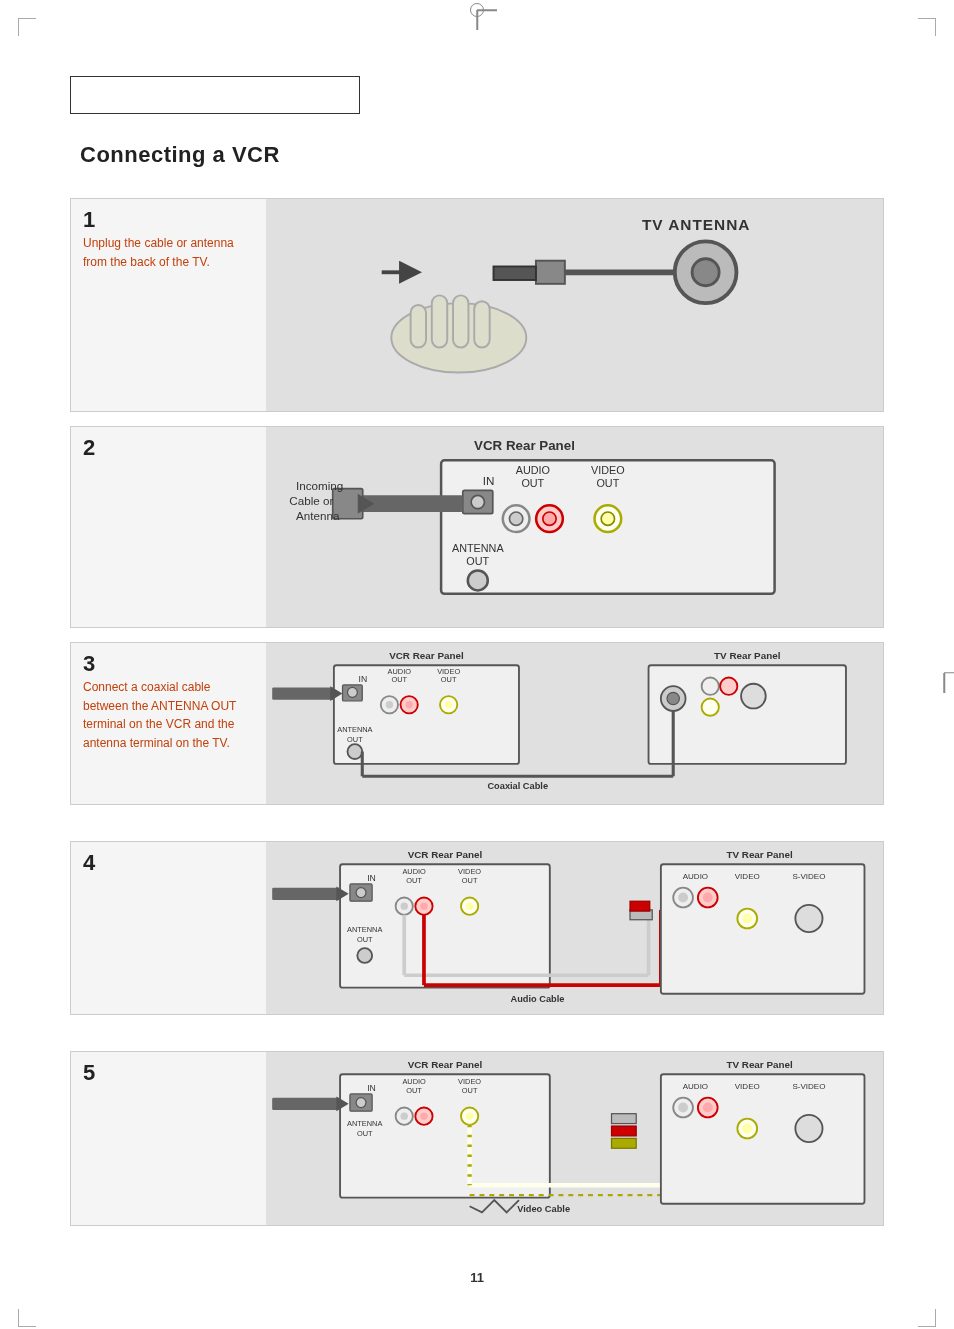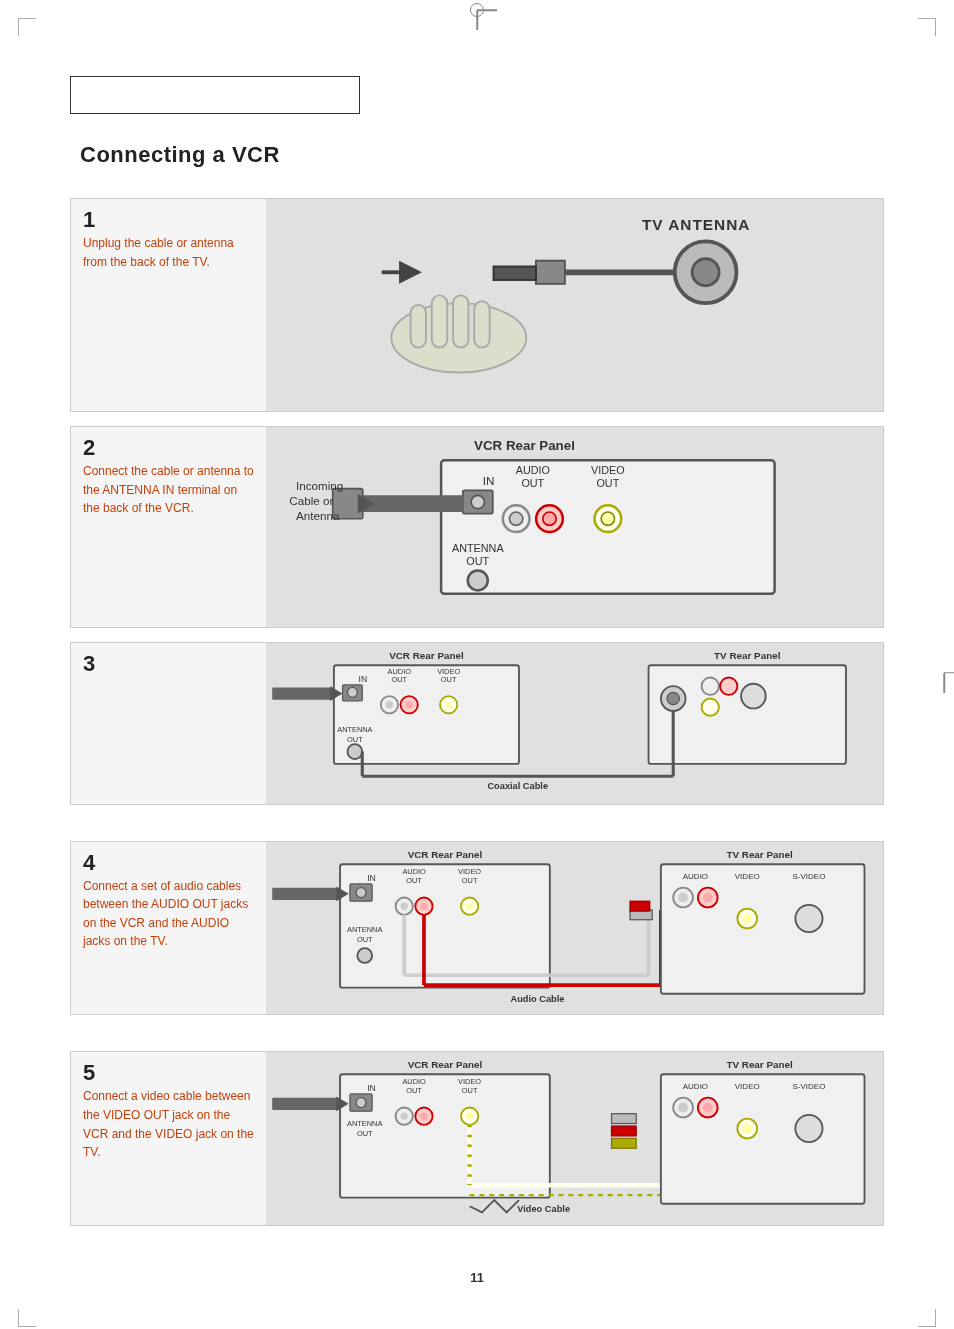--- a/index.html
+++ b/index.html
@@ -212,21 +212,20 @@
               <path d="M0,0 L6,3 L0,6 Z" fill="#444"></path>
             </marker>
           </defs>
         </svg>
       </div>
     </div>
 
     <div class="step-box step-row-spacer">
       <div class="step-text-block">
         <div class="step-num-bold">2</div>
-        <div class="step-desc">Connect the cable or antenna to the ANTENNA IN terminal on the back of the VCR.</div>
       </div>
       <div class="step-diag-area">
         <svg viewBox="0 0 370 120" xmlns="http://www.w3.org/2000/svg">
 
           <text x="155" y="14" font-size="8" font-weight="bold" fill="#333" text-anchor="middle">VCR  Rear  Panel</text>
 
           <rect x="105" y="20" width="200" height="80" fill="#f0f0f0" stroke="#555" stroke-width="1.5" rx="2"></rect>
 
           <text x="130" y="35" font-size="7" fill="#333">IN</text>
 
@@ -259,20 +258,21 @@
           <text x="18" y="38" font-size="7" fill="#333">Incoming</text>
           <text x="14" y="47" font-size="7" fill="#333">Cable  or</text>
           <text x="18" y="56" font-size="7" fill="#333">Antenna</text>
         </svg>
       </div>
     </div>
 
     <div class="step-box step-row-spacer">
       <div class="step-text-block">
         <div class="step-num-bold">3</div>
+        <div class="step-desc">Connect a coaxial cable between the ANTENNA OUT terminal on the VCR and the antenna terminal on the TV.</div>
       </div>
       <div class="step-diag-area" style="min-height:130px;">
         <svg viewBox="0 0 500 130" xmlns="http://www.w3.org/2000/svg">
 
           <text x="130" y="13" font-size="8" font-weight="bold" fill="#333" text-anchor="middle">VCR  Rear  Panel</text>
           <rect x="55" y="18" width="150" height="80" fill="#f0f0f0" stroke="#555" stroke-width="1.5" rx="2"></rect>
 
           <text x="75" y="32" font-size="7" fill="#333">IN</text>
           <rect x="62" y="34" width="16" height="13" fill="#888" stroke="#555" stroke-width="1" rx="1"></rect>
           <circle cx="70" cy="40" r="4" fill="#ccc" stroke="#555" stroke-width="1"></circle>
@@ -315,21 +315,20 @@
           <polygon points="52,35 62,41 52,47" fill="#555"></polygon>
         </svg>
       </div>
     </div>
 
     <div class="gap-row"></div>
 
     <div class="step-box step-row-spacer">
       <div class="step-text-block">
         <div class="step-num-bold">4</div>
-        <div class="step-desc">Connect a set of audio cables between the AUDIO OUT jacks on the VCR and the AUDIO jacks on the TV.</div>
       </div>
       <div class="step-diag-area" style="min-height:140px;">
         <svg viewBox="0 0 500 140" xmlns="http://www.w3.org/2000/svg">
 
           <text x="145" y="13" font-size="8" font-weight="bold" fill="#333" text-anchor="middle">VCR  Rear  Panel</text>
           <rect x="60" y="18" width="170" height="100" fill="#f0f0f0" stroke="#555" stroke-width="1.5" rx="2"></rect>
 
           <text x="82" y="32" font-size="7" fill="#333">IN</text>
           <rect x="68" y="34" width="18" height="14" fill="#888" stroke="#555" stroke-width="1" rx="1"></rect>
           <circle cx="77" cy="41" r="4" fill="#ccc" stroke="#555" stroke-width="1"></circle>
@@ -383,21 +382,20 @@
           <polygon points="57,36 67,42 57,48" fill="#555"></polygon>
         </svg>
       </div>
     </div>
 
     <div class="gap-row"></div>
 
     <div class="step-box">
       <div class="step-text-block">
         <div class="step-num-bold">5</div>
-        <div class="step-desc">Connect a video cable between the VIDEO OUT jack on the VCR and the VIDEO jack on the TV.</div>
       </div>
       <div class="step-diag-area" style="min-height:140px;">
         <svg viewBox="0 0 500 140" xmlns="http://www.w3.org/2000/svg">
 
           <text x="145" y="13" font-size="8" font-weight="bold" fill="#333" text-anchor="middle">VCR  Rear  Panel</text>
           <rect x="60" y="18" width="170" height="100" fill="#f0f0f0" stroke="#555" stroke-width="1.5" rx="2"></rect>
 
           <text x="82" y="32" font-size="7" fill="#333">IN</text>
           <rect x="68" y="34" width="18" height="14" fill="#888" stroke="#555" stroke-width="1" rx="1"></rect>
           <circle cx="77" cy="41" r="4" fill="#ccc" stroke="#555" stroke-width="1"></circle>

